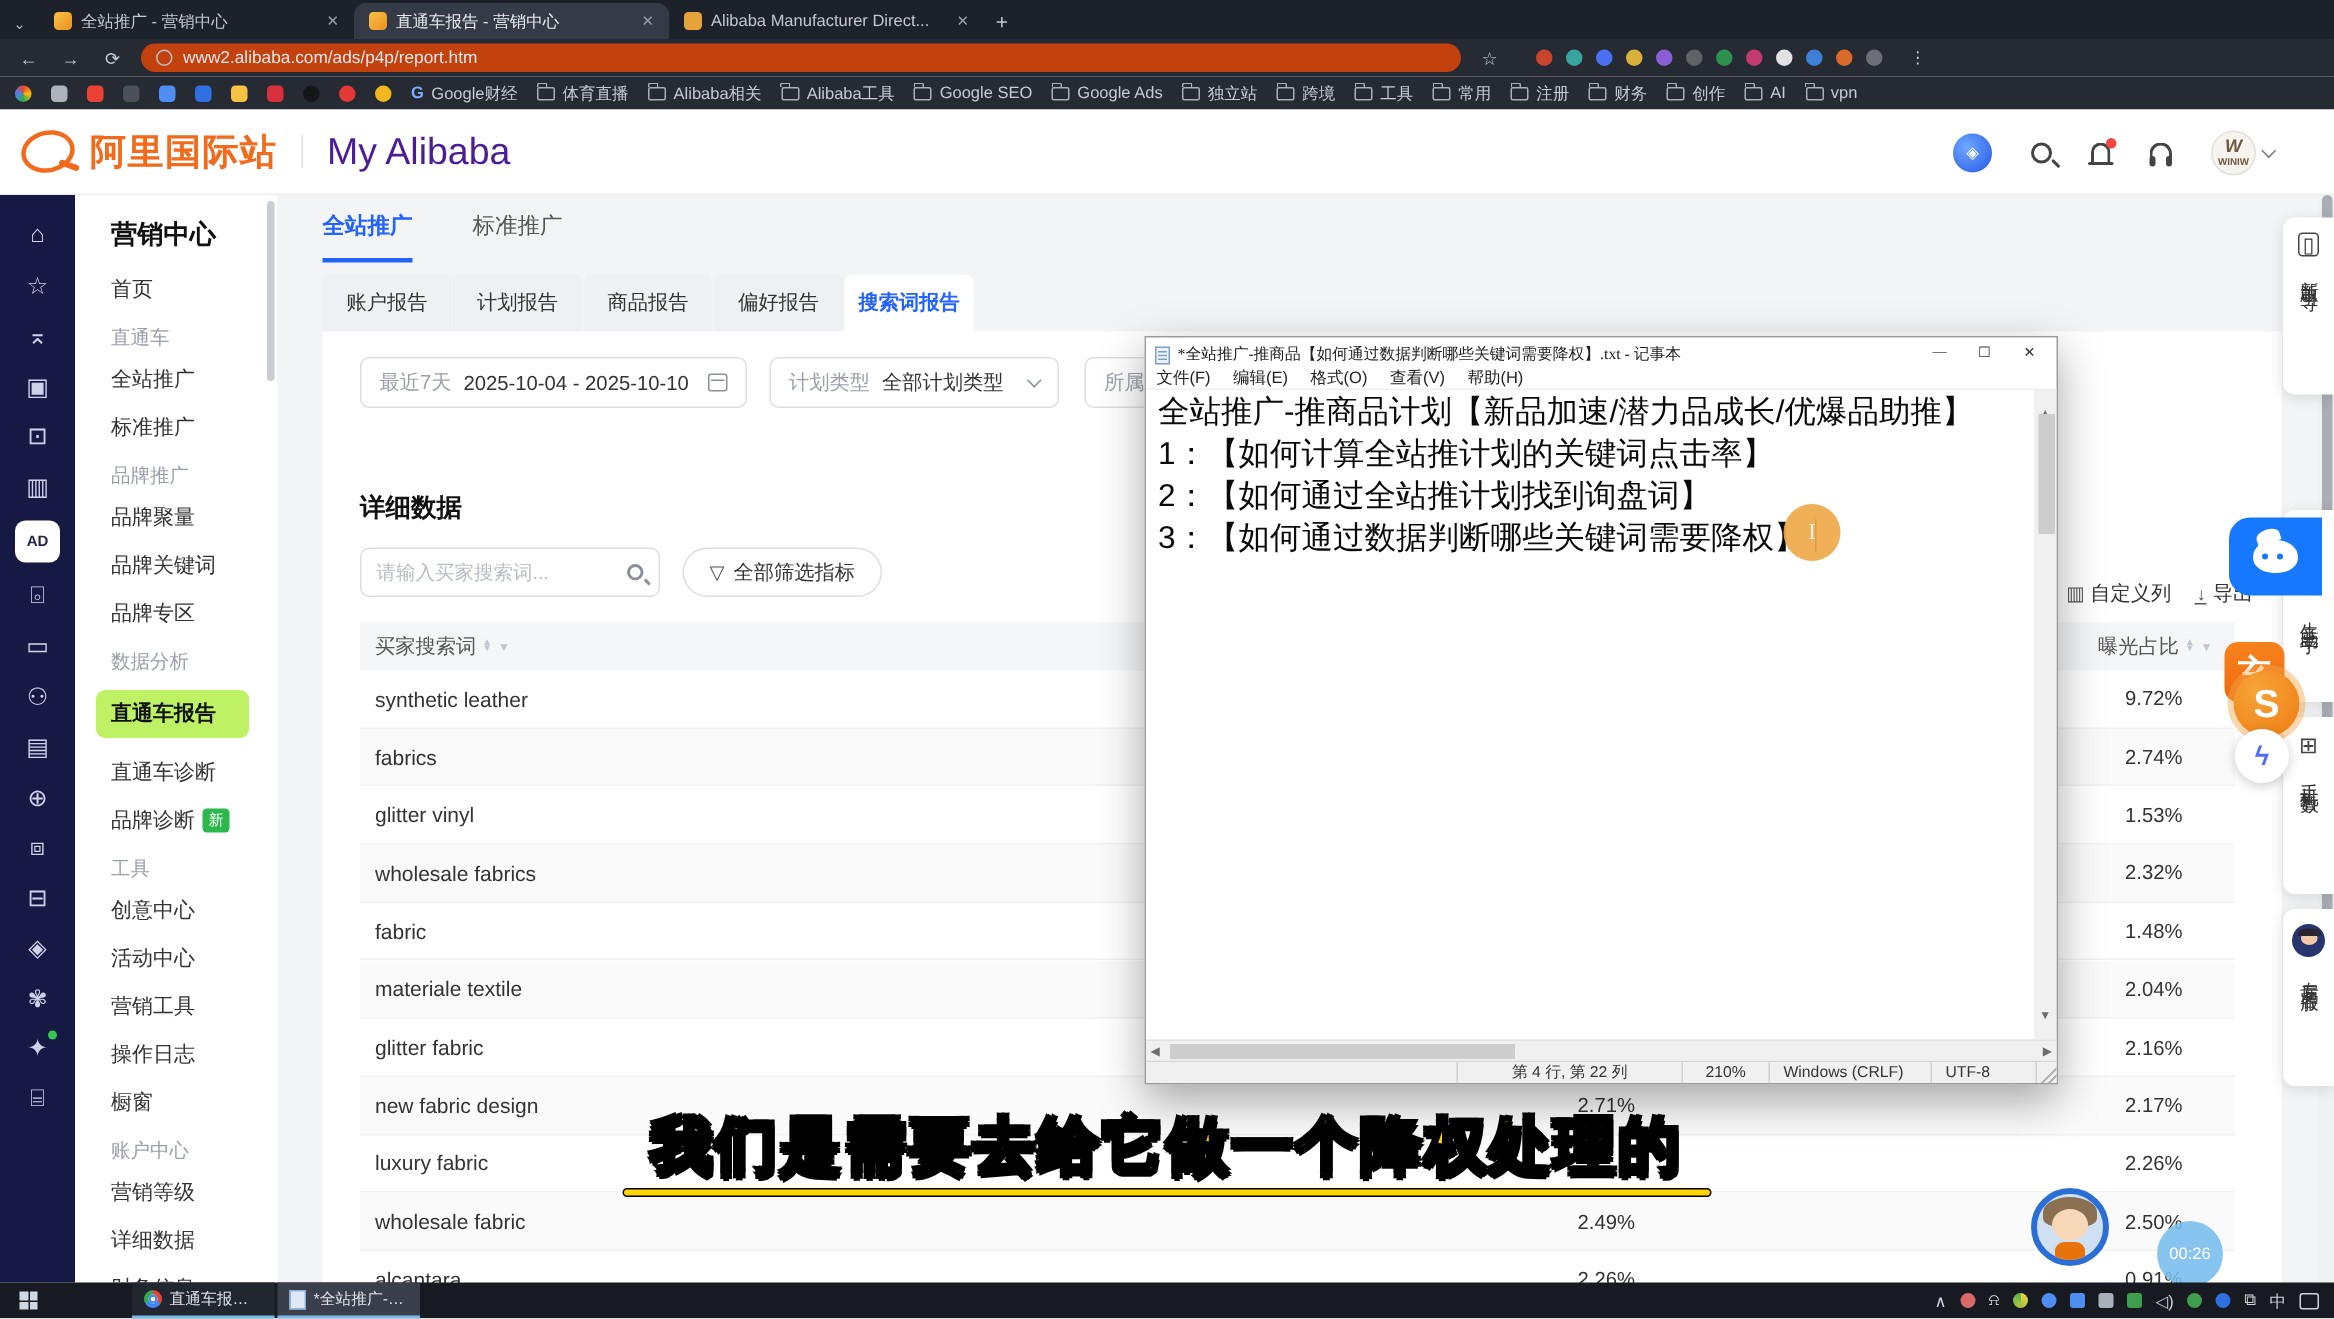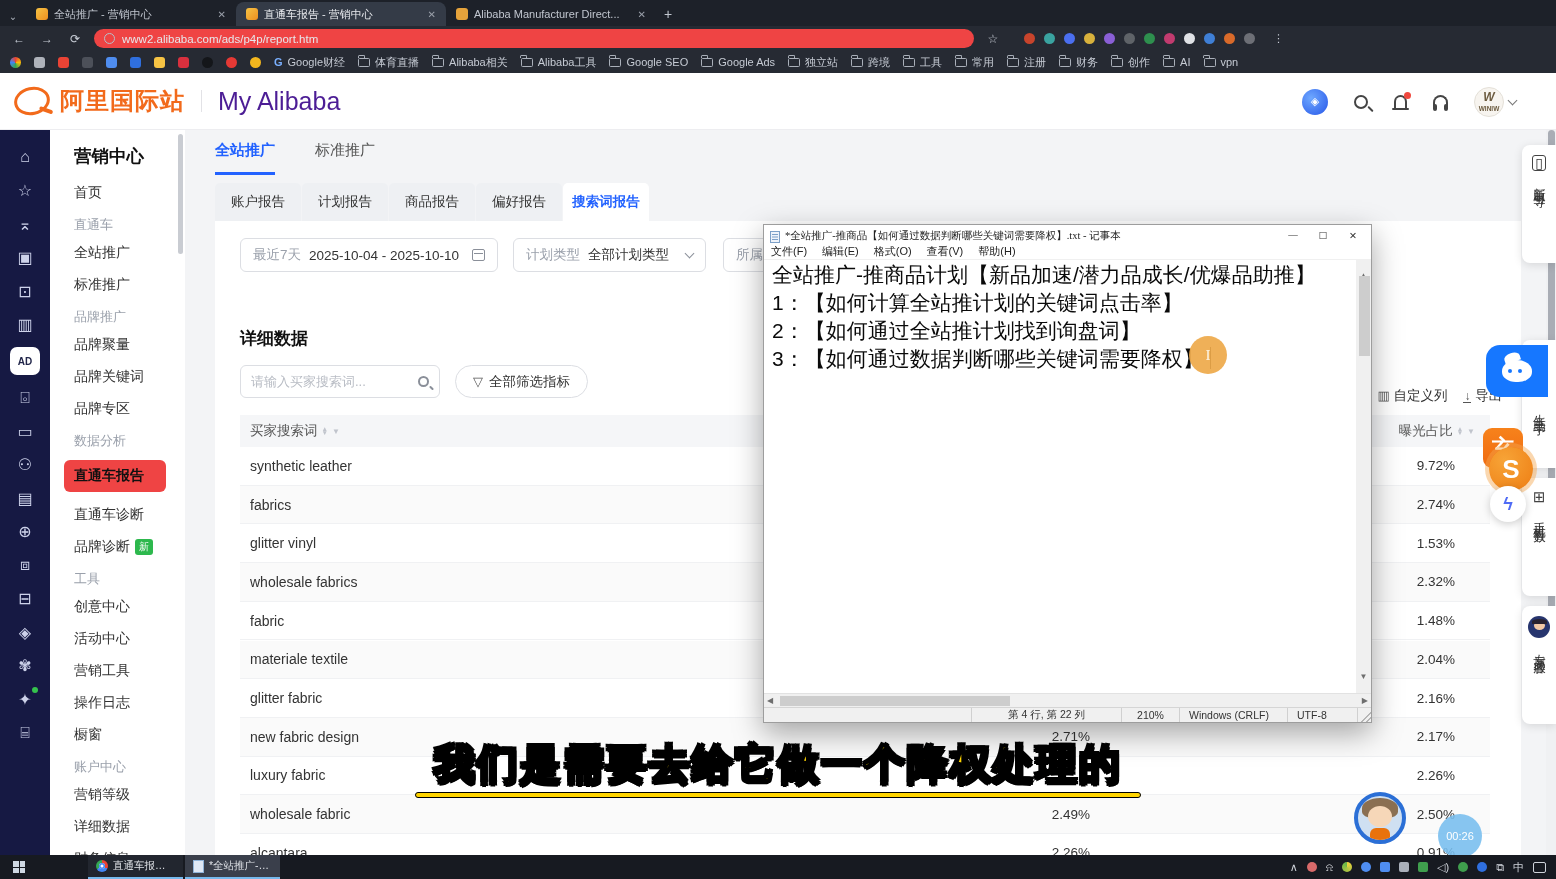--- a/index.html
+++ b/index.html
@@ -12,21 +12,21 @@
   .tab-chevron { width:26px; height:20px; display:flex; align-items:center; justify-content:center; font-size:10px; color:#aab0ba; }
   .btab { display:flex; align-items:center; gap:6px; height:24px; padding:0 10px; width:210px; font-size:11px; color:#c2c7d0; border-radius:8px 8px 0 0; }
   .btab.active { background:#343b47; color:#e8eaee; }
   .btab .fav { width:12px; height:12px; border-radius:3px; background:linear-gradient(135deg,#f6c344,#ef8f1f); flex:none; }
   .btab .fav.gray { background:#e6a33b; }
   .btab .ttl { flex:1; overflow:hidden; white-space:nowrap; text-overflow:ellipsis; }
   .btab .x { font-size:10px; color:#9aa0aa; }
   .newtab { width:24px; height:24px; display:flex; align-items:center; justify-content:center; color:#c2c7d0; font-size:14px; }
   .toolbar { left:0; top:26px; width:1556px; height:25px; background:#262a33; display:flex; align-items:center; gap:10px; padding:0 10px; color:#c6cbd4; }
   .navbtn { font-size:12px; color:#c6cbd4; width:18px; text-align:center; }
-  .urlpill { height:19px; width:880px; background:#ef4444; border-radius:10px; display:flex; align-items:center; gap:7px; padding:0 10px; font-size:11.5px; color:#e6e8ec;text-align:right; }
+  .urlpill { height:19px; width:880px; background:#c2410c; border-radius:10px; display:flex; align-items:center; gap:7px; padding:0 10px; font-size:11.5px; color:#e6e8ec;text-align:right; }
   .urlpill .site-ic { width:11px; height:11px; border:1.4px solid #b9bfc9; border-radius:50%; position:relative; }
   .toolbar .exts { display:flex; align-items:center; gap:9px; margin-left:12px; }
   .extdot { width:11px; height:11px; border-radius:50%; }
   .kebab { color:#c6cbd4; font-size:11px; letter-spacing:1px; margin-left:8px; }
   .bookbar { left:0; top:51px; width:1556px; height:22px; background:#262a33; display:flex; align-items:center; gap:13px; padding:0 10px; font-size:11px; color:#c6cbd4; }
   .bm-ic { width:11px; height:11px; border-radius:3px; flex:none; }
   .bm-item { display:flex; align-items:center; gap:5px; white-space:nowrap; }
   .folder { width:12px; height:9px; background:transparent; border:1.3px solid #aab0ba; border-radius:1.5px; position:relative; flex:none; }
   .folder::before { content:""; position:absolute; left:-1.3px; top:-3.4px; width:5px; height:2px; border:1.3px solid #aab0ba; border-bottom:none; border-radius:1.5px 1.5px 0 0; }
   .gmark { color:#7ab0ff; font-weight:bold; font-size:11px; }
@@ -58,21 +58,21 @@
   .rail { left:0; top:130px; width:50px; height:725px; background:#161943; display:flex; flex-direction:column; align-items:center; padding-top:16px; gap:11.5px; }
   .rail-ic { width:24px; height:22px; display:flex; align-items:center; justify-content:center; color:#cdd2ea; font-size:16px; position:relative; }
   .rail-ic.tile { width:30px; height:28px; background:#ffffff; border-radius:7px; color:#22264a; font-size:10px; font-weight:bold; }
   .rail-ic .gdot { position:absolute; right:-1px; top:-1px; width:6px; height:6px; background:#35c24d; border-radius:50%; }
 
   
   .sidebar { left:50px; top:130px; width:135px; height:725px; background:#fff; padding:14px 0 0 24px; overflow:hidden; }
   .sb-title { font-size:17.5px; font-weight:bold; color:#111; margin-bottom:16px; }
   .sb-sec { font-size:13px; color:#9aa0ab; margin:14px 0 10px 0; }
   .sb-item { font-size:14px; color:#333; margin:0 0 14px 0; }
-  .sb-item.active { background:#ef4444; border-radius:6px; font-weight:bold; color:#111; margin-left:-10px; padding:7px 10px; width:102px; }
+  .sb-item.active { background:#bef264; border-radius:6px; font-weight:bold; color:#111; margin-left:-10px; padding:7px 10px; width:102px; }
   .badge-new { display:inline-block; background:#2db84d; color:#fff; font-size:10px; border-radius:3px; padding:1px 4px; margin-left:5px; vertical-align:1px; }
   .sb-scroll { left:178px; top:134px; width:5px; height:120px; background:#c9ccd2; border-radius:3px; }
 
   
   .main-bg { left:185px; top:130px; width:1371px; height:725px; background:#f3f4f6; }
   .top-tabs { left:215px; top:141px; height:34px; display:flex; gap:40px; font-size:15px; }
   .ttab { color:#555; padding-bottom:10px; }
   .ttab.active { color:#2262ff; font-weight:bold; border-bottom:3px solid #2262ff; }
   .subtabs { left:215px; top:183px; display:flex; gap:1px; }
   .stab { width:86px; height:38px; background:#eef0f3; border-radius:5px 5px 0 0; display:flex; align-items:center; justify-content:center; font-size:13.5px; color:#333; }

